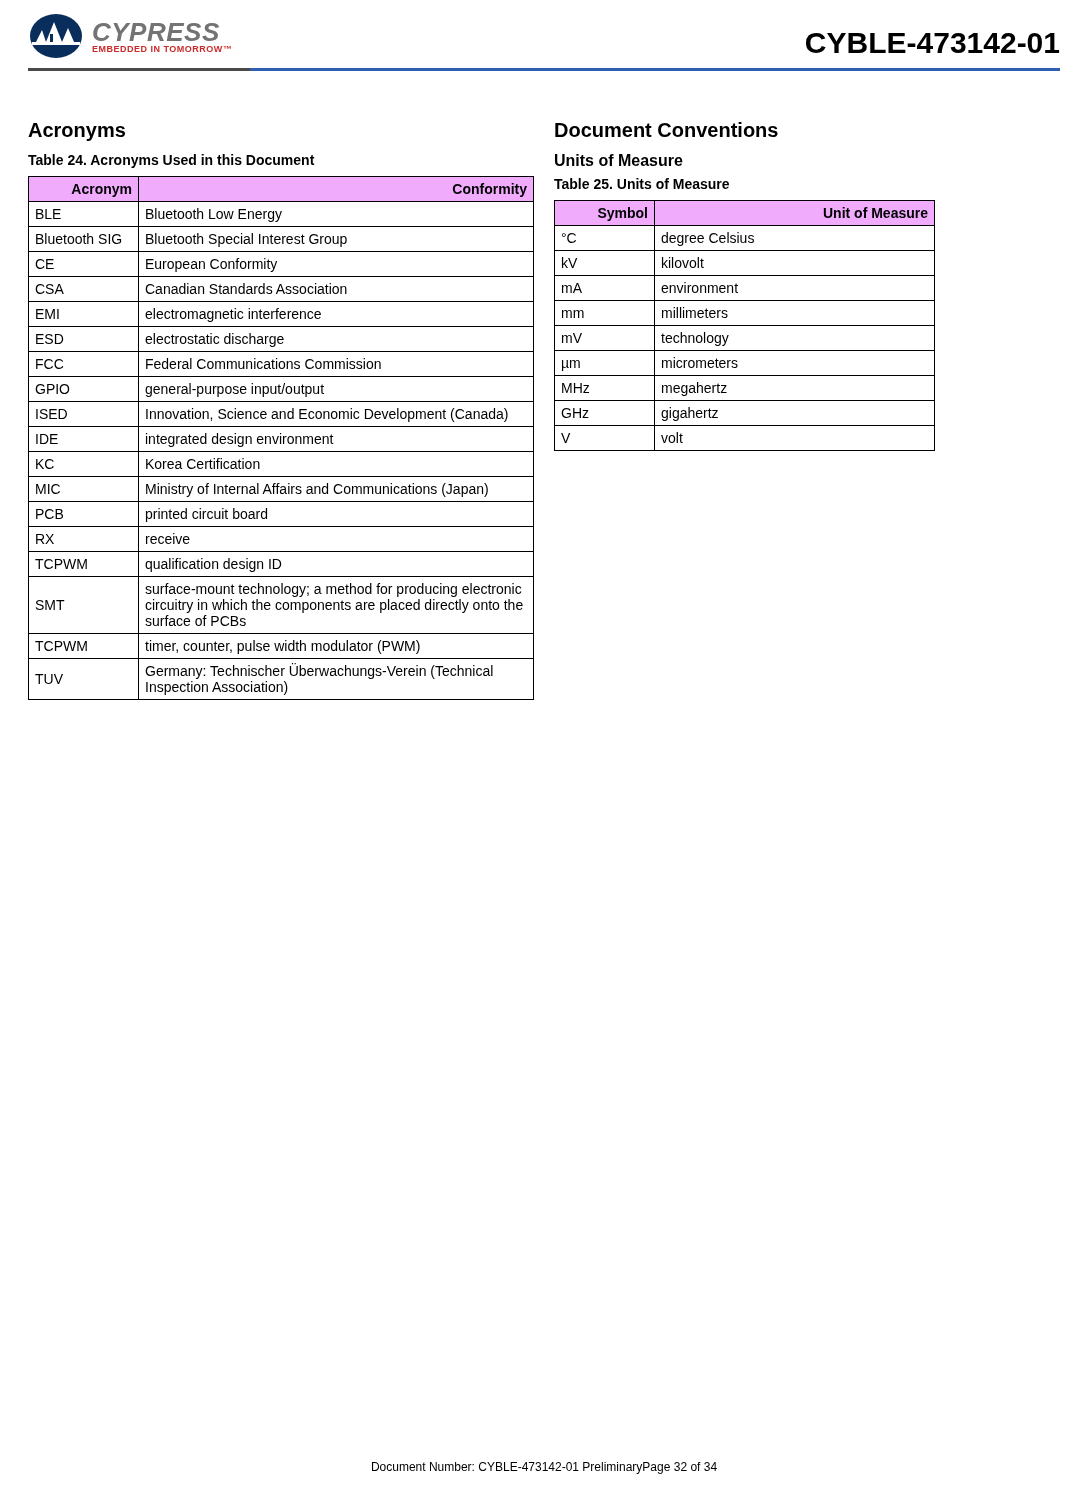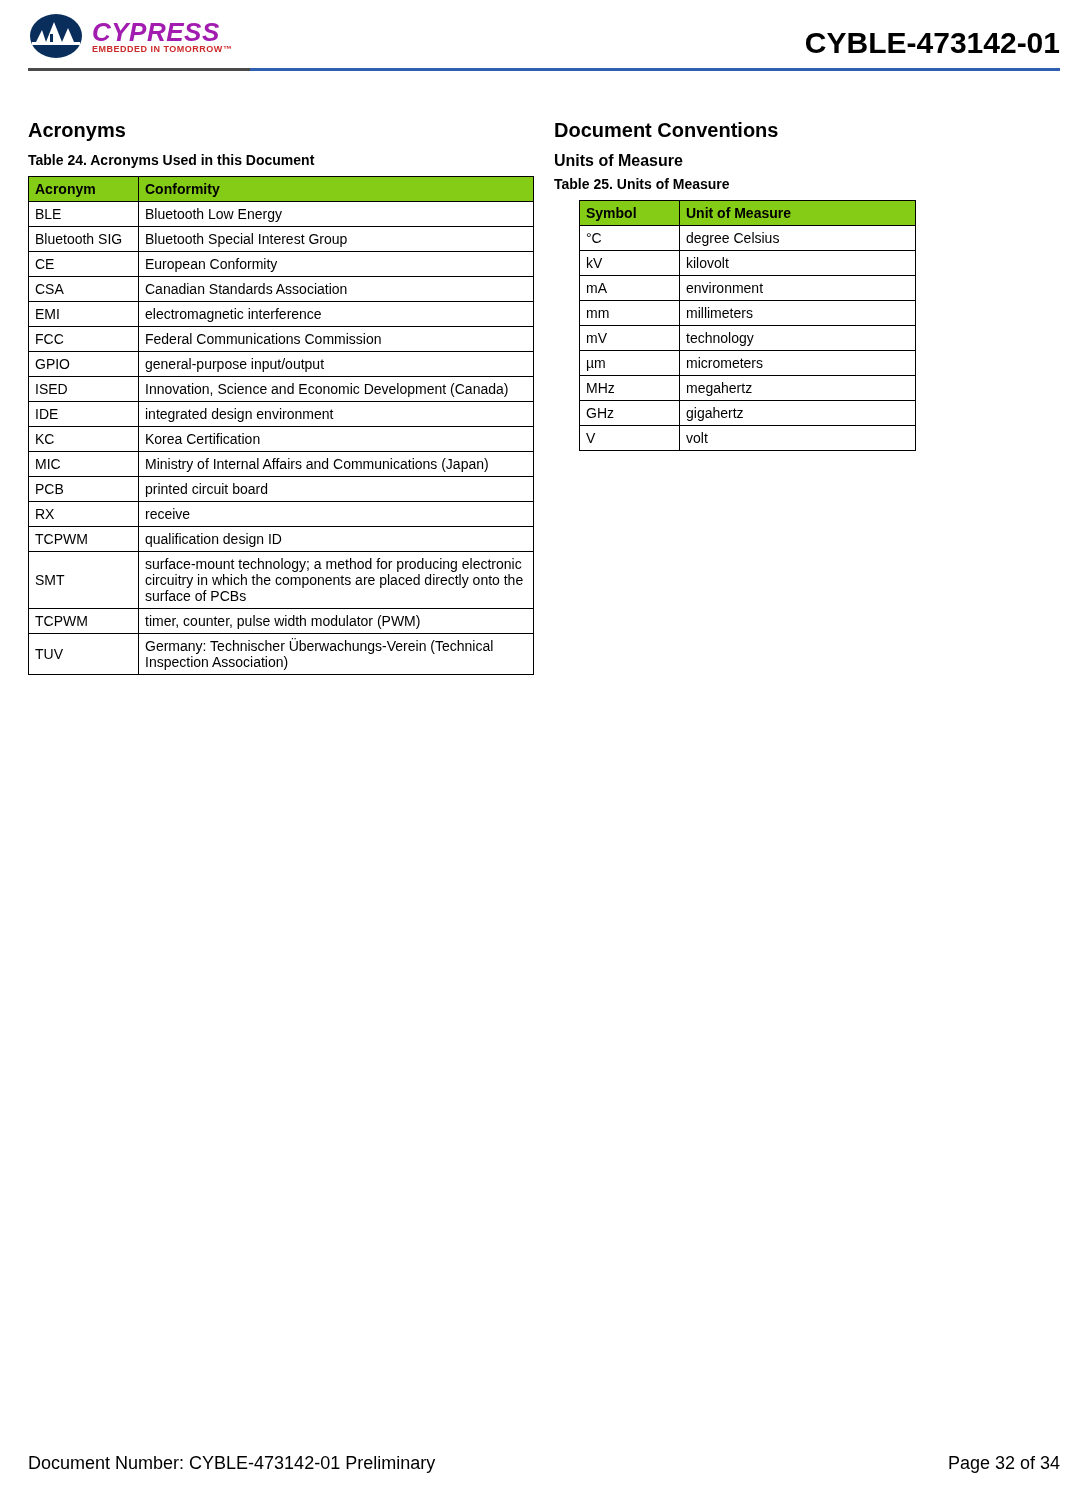--- a/index.html
+++ b/index.html
@@ -22,21 +22,21 @@
   .header {
     display: flex;
     align-items: flex-end;
     justify-content: space-between;
     margin-bottom: 4px;
     padding-bottom: 4px;
   }
   .logo-block { display:flex; align-items:center; gap:8px; }
   .logo-svg { width:56px; height:48px; }
   .logo-text-stack { display:flex; flex-direction:column; line-height:1; }
-  .logo-word { font-weight:800; font-style:italic; font-size:26px; color:#a21caf; letter-spacing:0.5px; }
+  .logo-word { font-weight:800; font-style:italic; font-size:26px; color:#737373; letter-spacing:0.5px; }
   .logo-tag  { font-size:9px; font-weight:700; color:#cc2a2a; letter-spacing:0.5px; }
   .doc-title { font-size:30px; font-weight:700; }
   .rule-row { display:flex; }
   .rule-gray { height:3px; background:#4a4a4a; flex:0 0 222px; }
   .rule-blue { height:3px; background:#2f5fb3; flex:1; }
   .content {
     display:flex;
     gap:20px;
     margin-top:48px;
     flex:1;
@@ -51,31 +51,31 @@
     width:100%;
     font-size:14px;
   }
   table.data th, table.data td {
     border:1px solid #000;
     padding:4px 6px;
     text-align:left;
     vertical-align:middle;
   }
   table.data th {
-    background:#84cc16;
+    background:#f0abfc;
     font-weight:700;
-    text-align:left;
+    text-align:right;
   }
   .acronym-col { width:110px; }
   .symbol-col  { width:100px; }
-  table.units { width:337px;margin-left:25px; }
+  table.units { width:381px; }
   .footer {
     display:flex;
-    justify-content:space-between;
-    font-size:18px;
+    justify-content:center;
+    font-size:12px;
     padding-top:10px;
   }
 </style>
 </head>
 <body>
 
 <div class="page">
   <div class="header">
     <div class="logo-block">
       <svg class="logo-svg" viewBox="0 0 56 48">
@@ -123,20 +123,24 @@
             </tr>
             <tr>
               <td class="acronym-col">CSA</td>
               <td>Canadian Standards Association</td>
             </tr>
             <tr>
               <td class="acronym-col">EMI</td>
               <td>electromagnetic interference</td>
             </tr>
             <tr>
+              <td class="acronym-col">ESD</td>
+              <td>electrostatic discharge</td>
+            </tr>
+            <tr>
               <td class="acronym-col">FCC</td>
               <td>Federal Communications Commission</td>
             </tr>
             <tr>
               <td class="acronym-col">GPIO</td>
               <td>general-purpose input/output</td>
             </tr>
             <tr>
               <td class="acronym-col">ISED</td>
               <td>Innovation, Science and Economic Development (Canada)</td>

